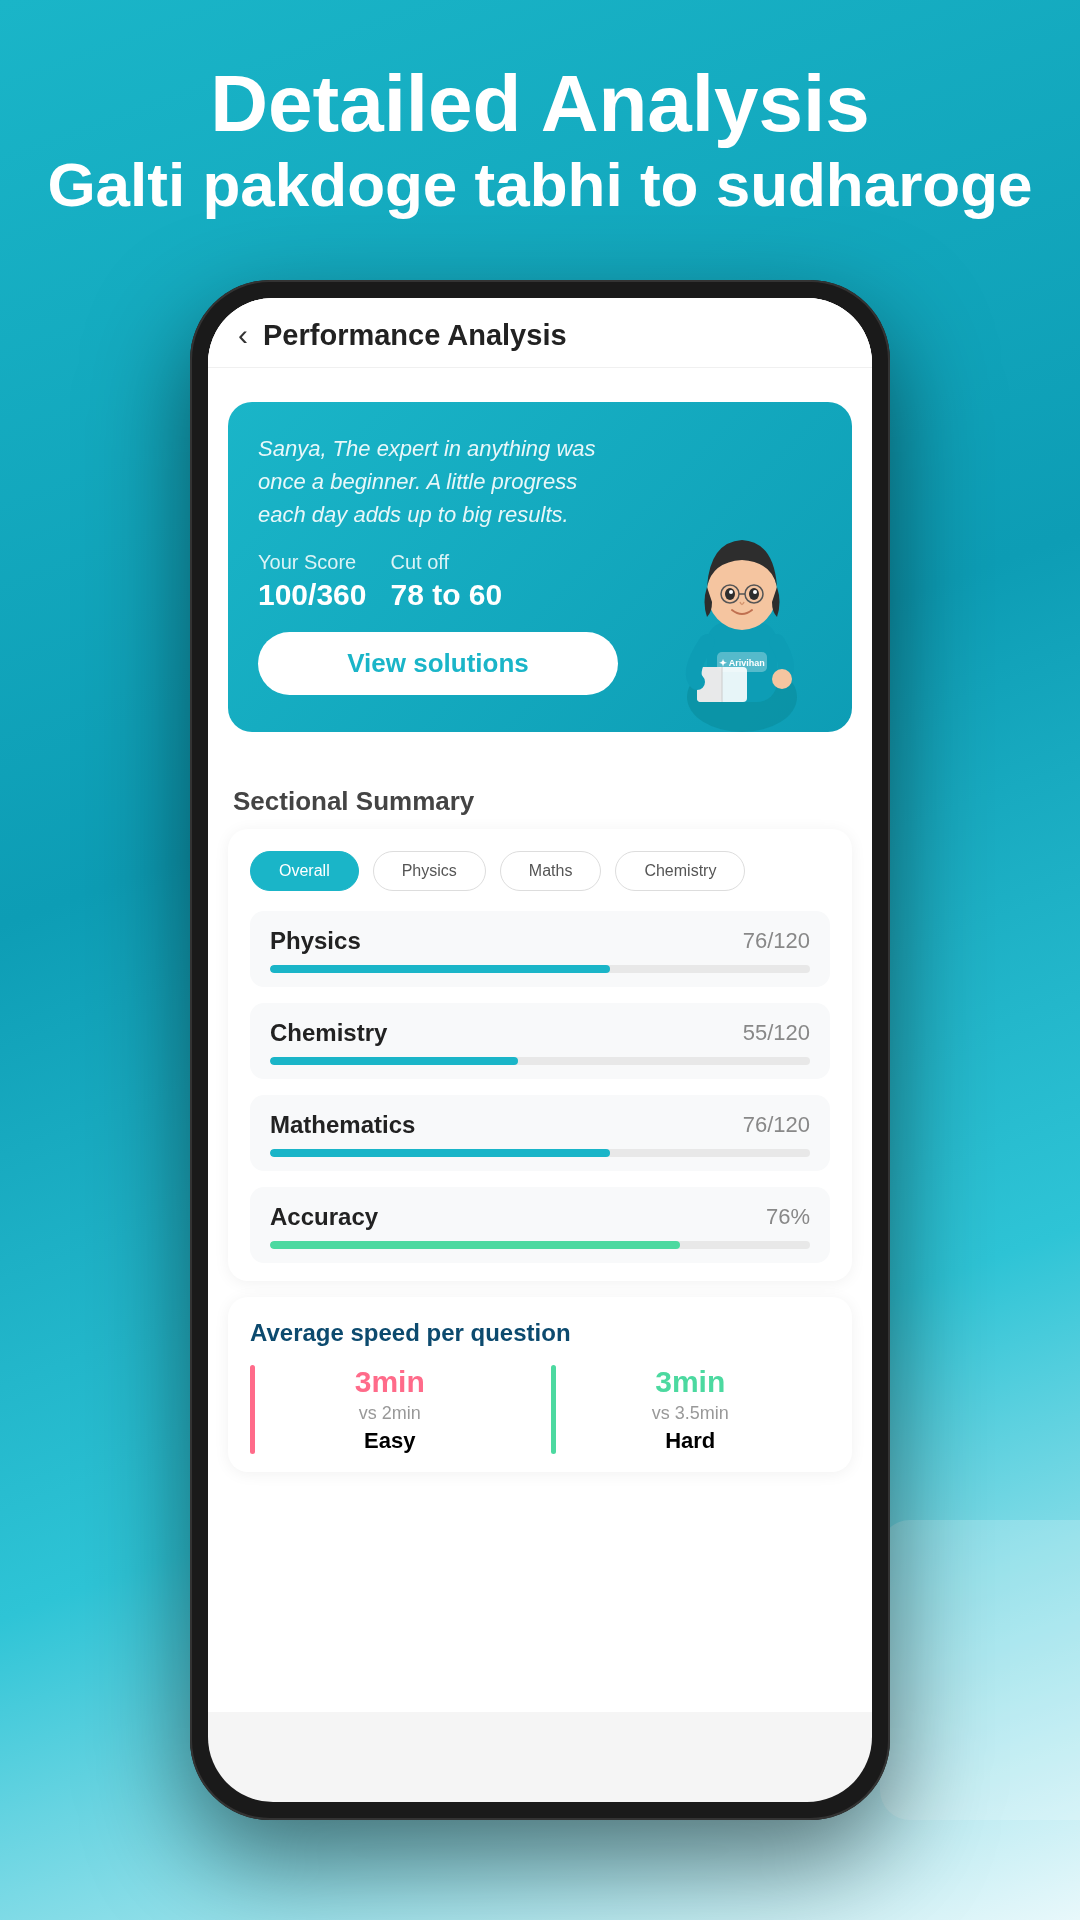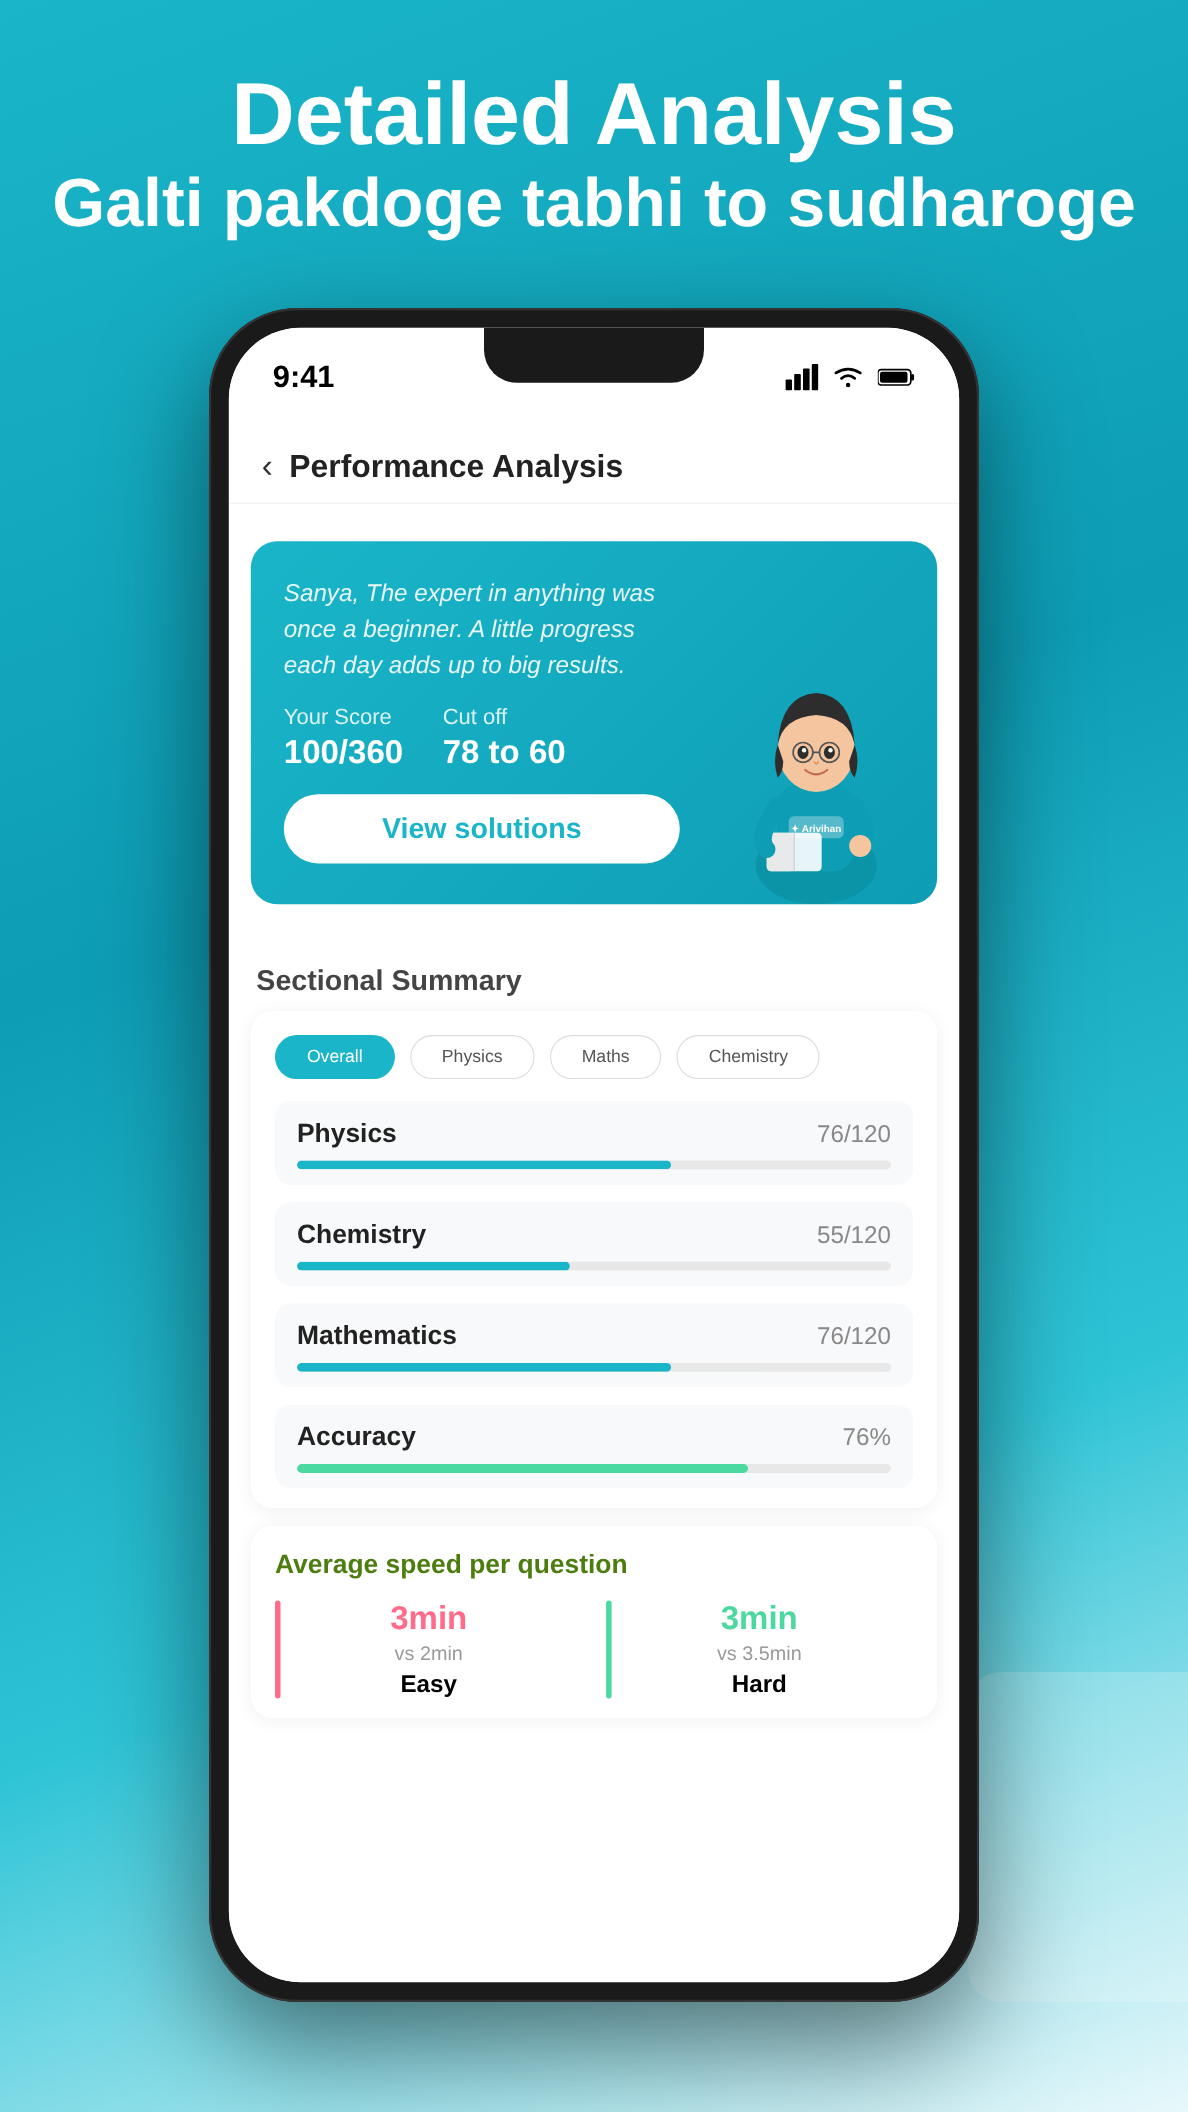--- a/index.html
+++ b/index.html
@@ -136,21 +136,21 @@
       color: rgba(255,255,255,0.9);
       font-size: 22px;
       font-style: italic;
       line-height: 1.5;
       max-width: 340px;
       margin-bottom: 20px;
     }
 
     .score-row {
       display: flex;
-      gap: 36px;
+      gap: 24px;
       margin-bottom: 20px;
     }
 
     .score-item label {
       color: rgba(255,255,255,0.85);
       font-size: 20px;
       display: block;
       margin-bottom: 4px;
     }
 
@@ -275,21 +275,21 @@
       margin: 16px 20px 0;
       background: #fff;
       border-radius: 20px;
       padding: 22px 22px 18px;
       box-shadow: 0 2px 16px rgba(0,0,0,0.06);
     }
 
     .speed-title {
       font-size: 24px;
       font-weight: 700;
-      color: #4d7c0f;
+      color: #0c4a6e;
       margin-bottom: 18px;
     }
 
     .speed-cols {
       display: flex;
       justify-content: space-between;
       gap: 21px;
     }
 
     .speed-col {
@@ -356,46 +356,20 @@
 <div class="page-header">
   <div class="page-title-main">Detailed Analysis</div>
   <div class="page-title-sub">Galti pakdoge tabhi to sudharoge</div>
 </div>
 
 <div class="bg-shape-bottom-right"></div>
 
 <div class="phone-frame">
   <div class="phone-screen">
 
-    <div class="notch-bar">
-      <span class="status-time">9:41</span>
-      <div class="notch-cutout"></div>
-      <div class="status-icons">
-
-        <svg width="30" height="24" viewBox="0 0 30 24">
-          <rect x="0" y="14" width="6" height="10" fill="#000" rx="1"></rect>
-          <rect x="8" y="9" width="6" height="15" fill="#000" rx="1"></rect>
-          <rect x="16" y="4" width="6" height="20" fill="#000" rx="1"></rect>
-          <rect x="24" y="0" width="6" height="24" fill="#000" rx="1"></rect>
-        </svg>
-
-        <svg width="30" height="24" viewBox="0 0 30 24">
-          <path d="M15 18 Q15 18 15 18" stroke="#000" stroke-width="3" fill="none"></path>
-          <circle cx="15" cy="19" r="2" fill="#000"></circle>
-          <path d="M9 13 Q15 8 21 13" stroke="#000" stroke-width="2.5" fill="none" stroke-linecap="round"></path>
-          <path d="M4 8 Q15 1 26 8" stroke="#000" stroke-width="2.5" fill="none" stroke-linecap="round"></path>
-        </svg>
-
-        <svg width="34" height="18" viewBox="0 0 34 18">
-          <rect x="0" y="2" width="30" height="14" rx="3" fill="none" stroke="#000" stroke-width="1.5"></rect>
-          <rect x="30" y="6" width="3" height="6" rx="1.5" fill="#000"></rect>
-          <rect x="2" y="4" width="25" height="10" rx="2" fill="#000"></rect>
-        </svg>
-      </div>
-    </div>
 
     <div class="screen-content">
 
       <div class="nav-bar">
         <span class="back-btn">‹</span>
         <span class="nav-title">Performance Analysis</span>
       </div>
 
       <div class="score-card">
         <p class="score-card-text">Sanya, The expert in anything was once a beginner. A little progress each day adds up to big results.</p>

